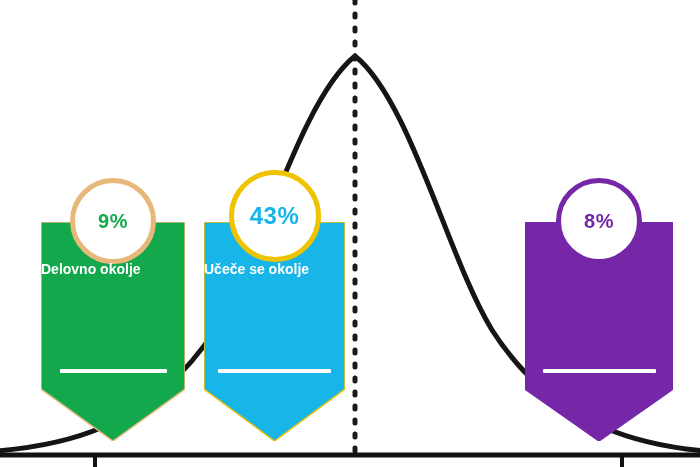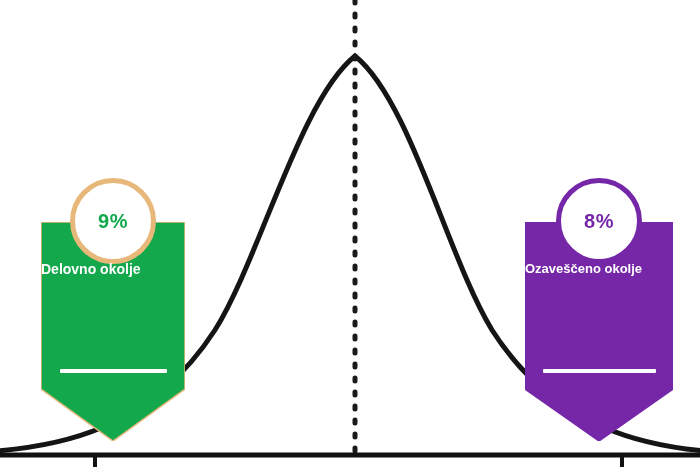--- a/index.html
+++ b/index.html
@@ -106,28 +106,37 @@
       <div class="banner" style="left: 41px; width: 144px; height: 219px;">
         <svg class="banner-shape" viewBox="0 0 144 219" preserveAspectRatio="none">
           <polygon points="0,0 144,0 144,167 72,219 0,167" fill="#13a84c" stroke="#e8b77a" stroke-width="1.5"></polygon>
         </svg>
         <div class="banner-circle" style="width: 86px; height: 86px; left: 29px; top: -44px; border: 5px solid rgb(232, 183, 122);">
           <span class="banner-pct" style="color: rgb(19, 168, 76); font-size: 20px;">9%</span>
         </div>
         <div class="banner-label" style="top: 40px; font-size: 14px;">Delovno okolje</div>
         <div class="banner-rule" style="width: 107px; left: 18.5px; top: 147px;"></div>
       </div>
+      <div class="banner" style="left: 204px; width: 141px; height: 219px;">
+        <svg class="banner-shape" viewBox="0 0 141 219" preserveAspectRatio="none">
+          <polygon points="0,0 141,0 141,167 70.5,219 0,167" fill="#18b5e8" stroke="#f0c300" stroke-width="1.5"></polygon>
+        </svg>
+        <div class="banner-circle" style="width: 92px; height: 92px; left: 24.5px; top: -52px; border: 5px solid rgb(240, 195, 0);">
+          <span class="banner-pct" style="color: rgb(24, 181, 232); font-size: 24px;">43%</span>
+        </div>
+        <div class="banner-label" style="top: 40px; font-size: 14px;">Učeče se okolje</div>
+        <div class="banner-rule" style="width: 113px; left: 14px; top: 147px;"></div>
+      </div>
       <div class="banner" style="left: 525px; width: 148px; height: 219px;">
         <svg class="banner-shape" viewBox="0 0 148 219" preserveAspectRatio="none">
           <polygon points="0,0 148,0 148,167 74,219 0,167" fill="#7527a8" stroke="#7527a8" stroke-width="1.5"></polygon>
         </svg>
         <div class="banner-circle" style="width: 86px; height: 86px; left: 31px; top: -44px; border: 5px solid rgb(117, 39, 168);">
           <span class="banner-pct" style="color: rgb(117, 39, 168); font-size: 20px;">8%</span>
         </div>
-        <div class="banner-label" style="top: 40px; font-size: 13px;">Ozaveščeno okolje</div>
         <div class="banner-rule" style="width: 113px; left: 17.5px; top: 147px;"></div>
       </div>
     </div>
 
   <svg id="axis-layer" viewBox="0 0 700 467" preserveAspectRatio="none">
     <line x1="0" y1="455" x2="700" y2="455" stroke="#111111" stroke-width="5"></line>
     <line x1="95" y1="455" x2="95" y2="467" stroke="#111111" stroke-width="4"></line>
     <line x1="622" y1="455" x2="622" y2="467" stroke="#111111" stroke-width="4"></line>
   </svg>
 

